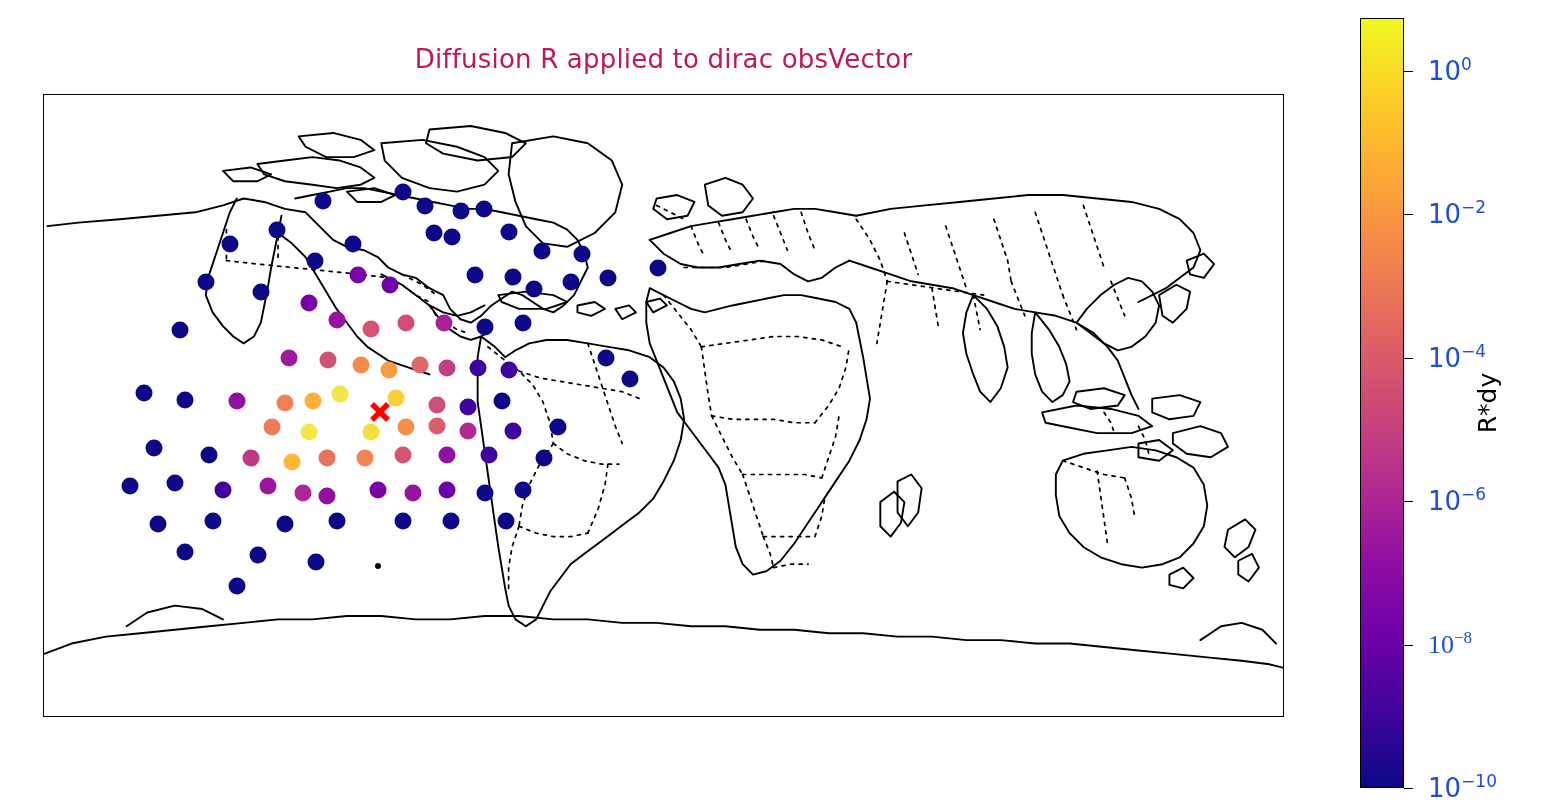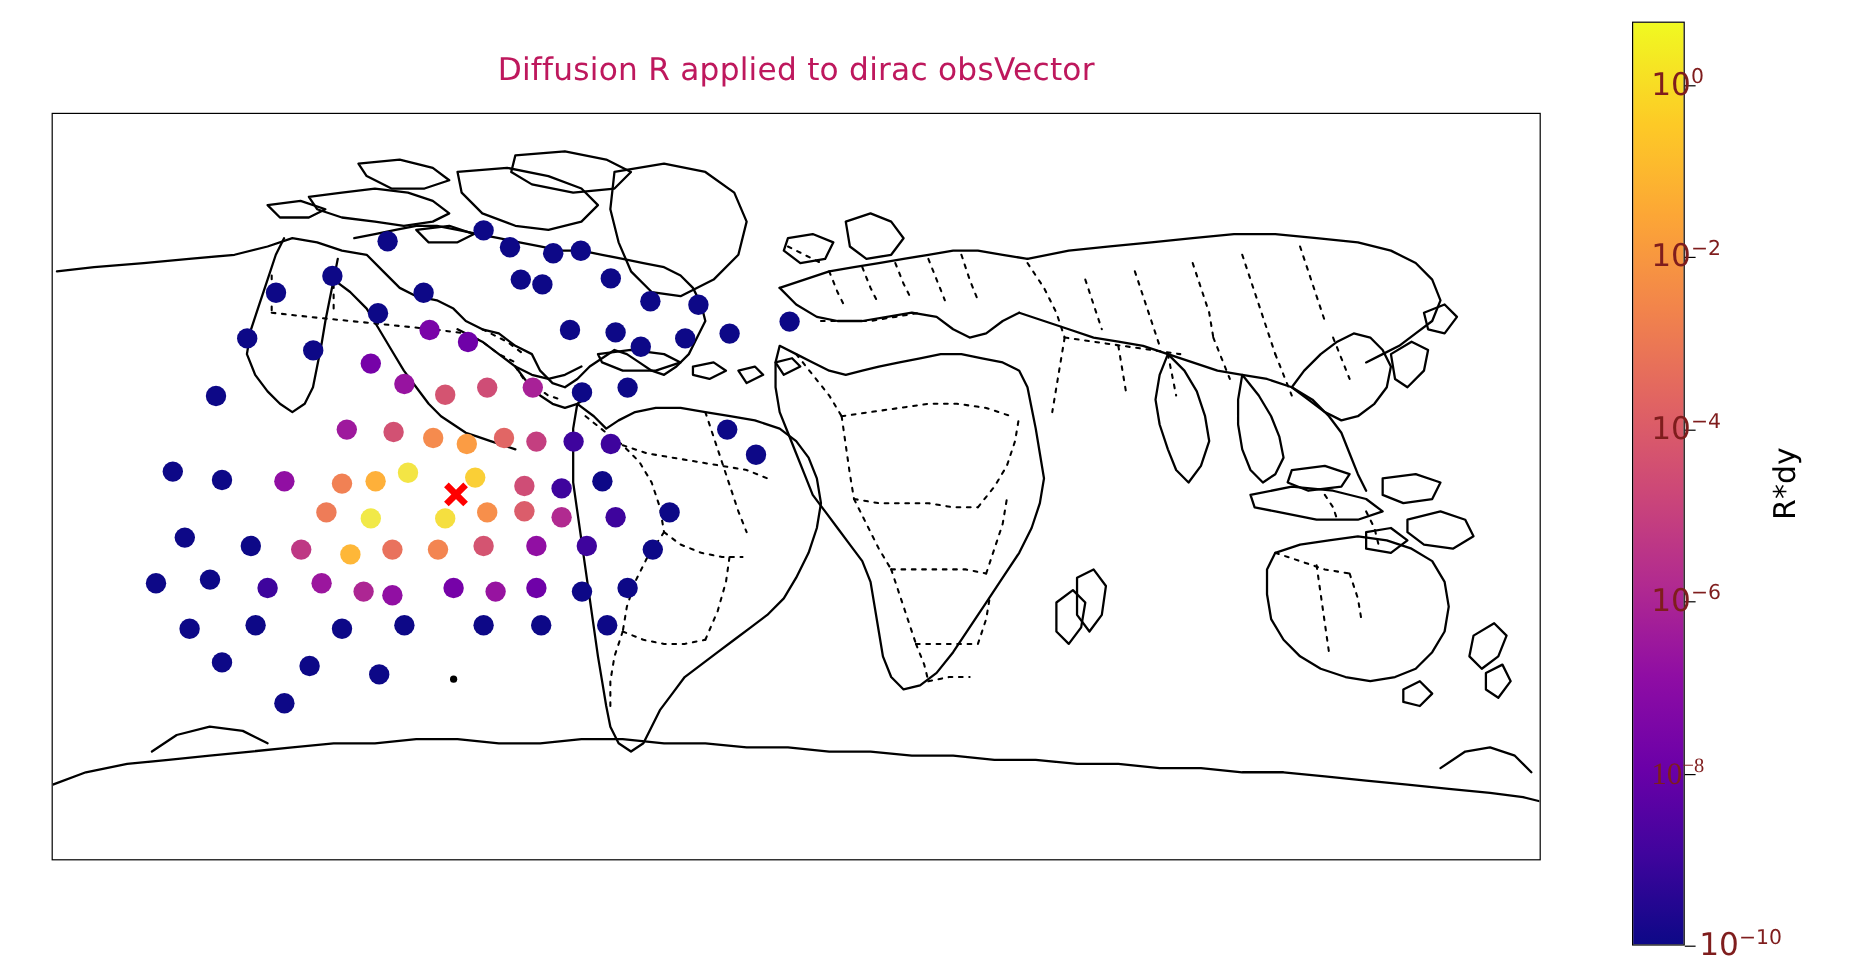--- a/index.html
+++ b/index.html
@@ -26,21 +26,21 @@
                    #fca636 21%,
                    #f2844b 31%,
                    #e16462 41%,
                    #cc4778 51%,
                    #b12a90 61%,
                    #8f0da4 71%,
                    #6a00a8 81%,
                    #41049d 90%,
                    #0d0887 100%);}
   .cb-tick{position:absolute;left:1404px;width:9px;height:0;border-top:1.6px solid #000;}
-  .cb-ticklabel{position:absolute;left:1376px;font-size:26px;color:#7f1d1d;
+  .cb-ticklabel{position:absolute;left:1428px;font-size:26px;color:#1d4ed8;
                 transform:translateY(-50%);white-space:nowrap;line-height:1;}
   .cb-ticklabel sup{font-size:17px;vertical-align:super;line-height:0;}
   #cb-label{position:absolute;left:1487px;top:403px;font-size:25px;color:#000;
             transform:translate(-50%,-50%) rotate(-90deg);white-space:nowrap;}
 </style>
 </head>
 <body>
 
 <div id="figure">
 
@@ -303,17 +303,17 @@
       <div class="cb-ticklabel" style="top: 71.0782px;">10<sup>0</sup></div>
       <div class="cb-tick" style="top: 214.463px;"></div>
       <div class="cb-ticklabel" style="top: 214.463px;">10<sup>−2</sup></div>
       <div class="cb-tick" style="top: 357.847px;"></div>
       <div class="cb-ticklabel" style="top: 357.847px; text-align: center;">10<sup>−4</sup></div>
       <div class="cb-tick" style="top: 501.231px;"></div>
       <div class="cb-ticklabel" style="top: 501.231px;">10<sup>−6</sup></div>
       <div class="cb-tick" style="top: 644.616px;"></div>
       <div class="cb-ticklabel" style="top: 644.616px; font-family: Liberation Serif, serif;">10<sup>−8</sup></div>
       <div class="cb-tick" style="top: 788px;"></div>
-      <div class="cb-ticklabel" style="top: 788px; margin-left: 40px;">10<sup>−10</sup></div>
+      <div class="cb-ticklabel" style="top: 788px;">10<sup>−10</sup></div>
     </div>
   <div id="cb-label">R*dy</div>
 
 </div>
 
 </body></html>

